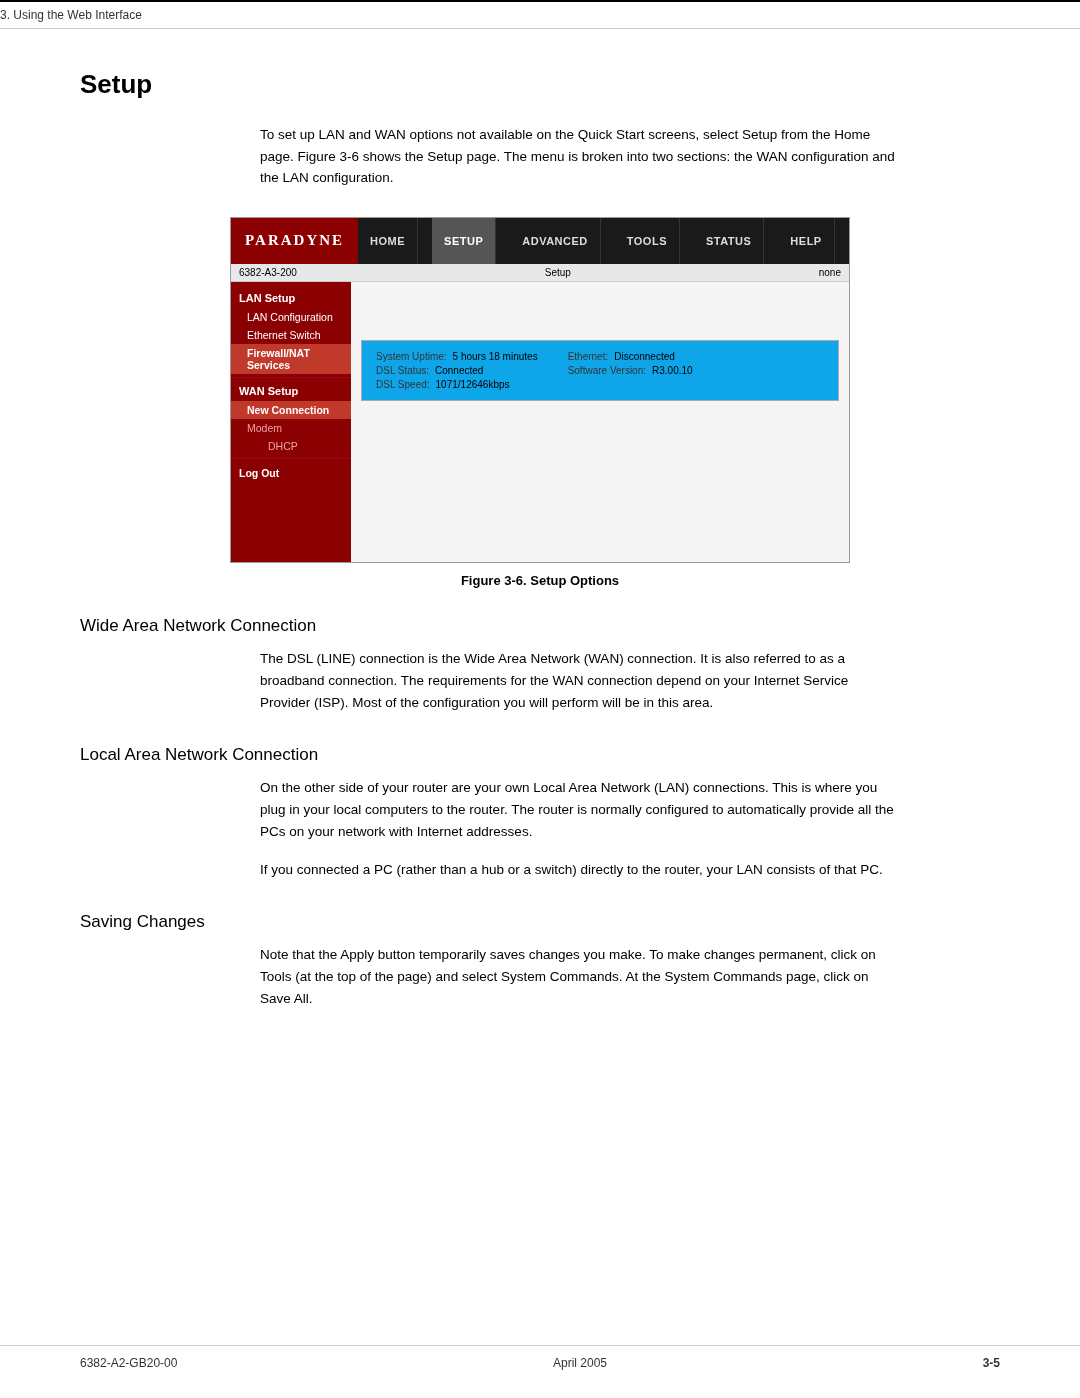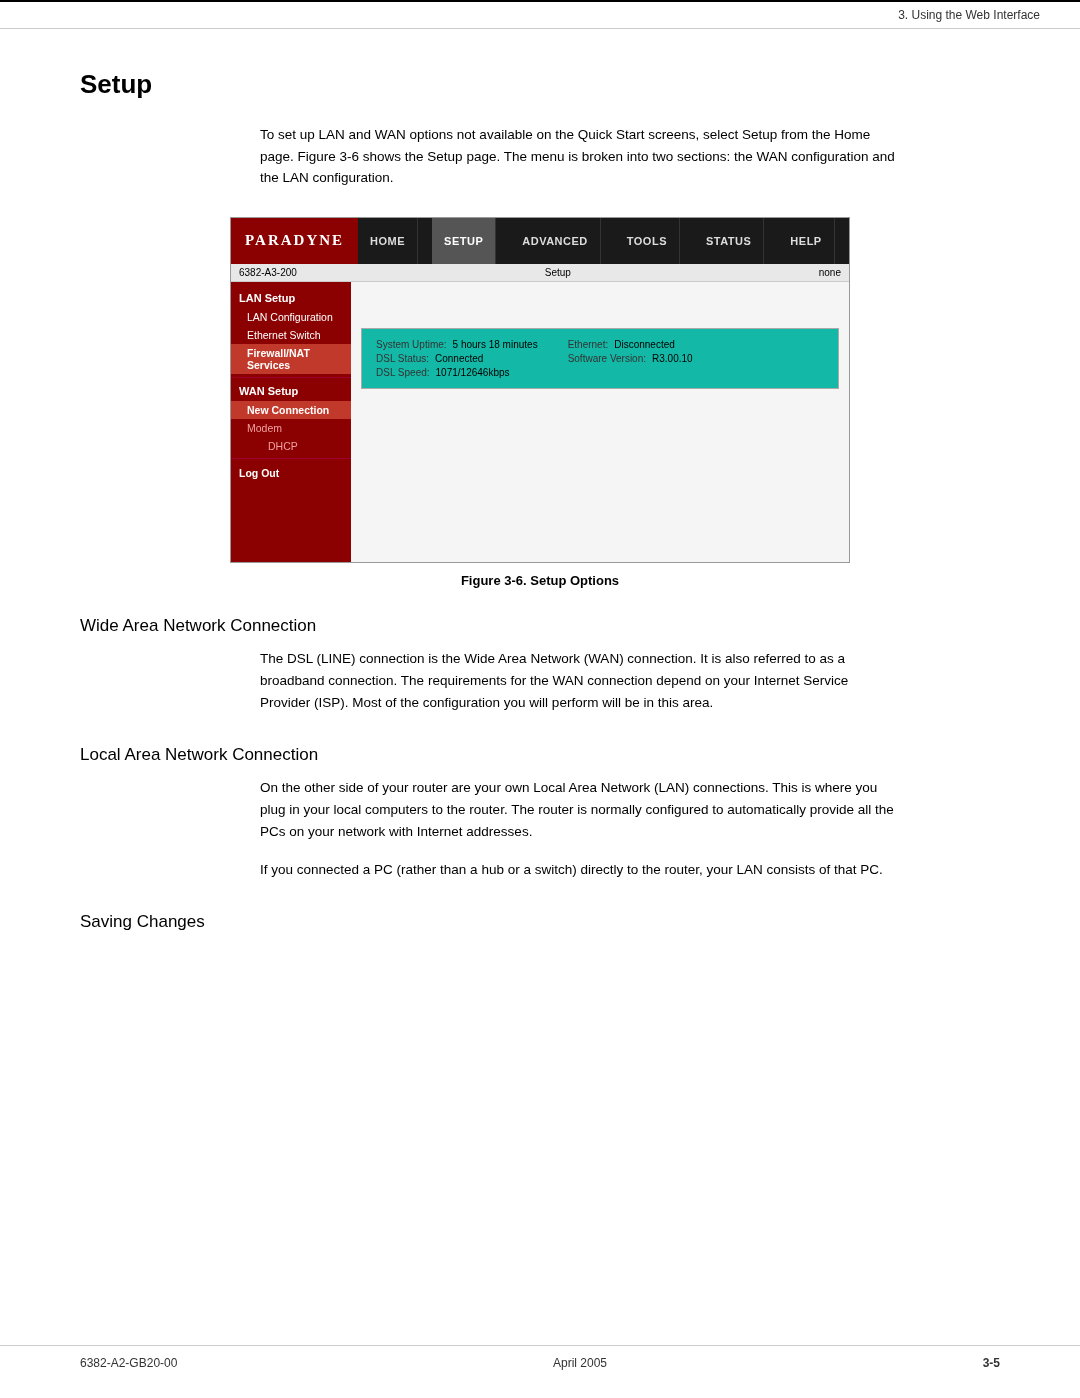--- a/index.html
+++ b/index.html
@@ -11,21 +11,21 @@
       width: 1080px;
       min-height: 1398px;
       position: relative;
     }
 
     
     .top-bar {
       border-top: 2px solid #000;
       border-bottom: 1px solid #ccc;
       padding: 6px 40px 6px 0;
-      text-align: right;
+      text-align: left;
       font-size: 12px;
       color: #333;
     }
 
     
     .page-content {
       padding: 40px 80px 60px 80px;
     }
 
     
@@ -179,27 +179,27 @@
       flex: 1;
       background: #f5f5f5;
       padding: 10px;
       display: flex;
       flex-direction: column;
       gap: 8px;
     }
 
     
     .status-box {
-      background: #14b8a6;
+      background: #0ea5e9;
       border: 1px solid #aaa;
       padding: 10px 14px;
       font-size: 10px;
       display: flex;
       gap: 30px;
-      margin-top: 36px;
+      margin-top: 48px;
     }
 
     .status-col {
       display: flex;
       flex-direction: column;
       gap: 3px;
     }
 
     .status-row {
       display: flex;
@@ -358,20 +358,23 @@
     <p class="section-para">
       On the other side of your router are your own Local Area Network (LAN) connections. This is where you plug in your local computers to the router. The router is normally configured to automatically provide all the PCs on your network with Internet addresses.
     </p>
     <p class="section-para">
       If you connected a PC (rather than a hub or a switch) directly to the router, your LAN consists of that PC.
     </p>
   </div>
 
   <div class="doc-section">
     <h2 class="section-heading">Saving Changes</h2>
+    <p class="section-para">
+      Note that the Apply button temporarily saves changes you make. To make changes permanent, click on Tools (at the top of the page) and select System Commands. At the System Commands page, click on Save All.
+    </p>
   </div>
 
 </div>
 
 <div class="page-footer">
   <span>6382-A2-GB20-00</span>
   <span>April 2005</span>
   <span class="footer-right">3-5</span>
 </div>
 

